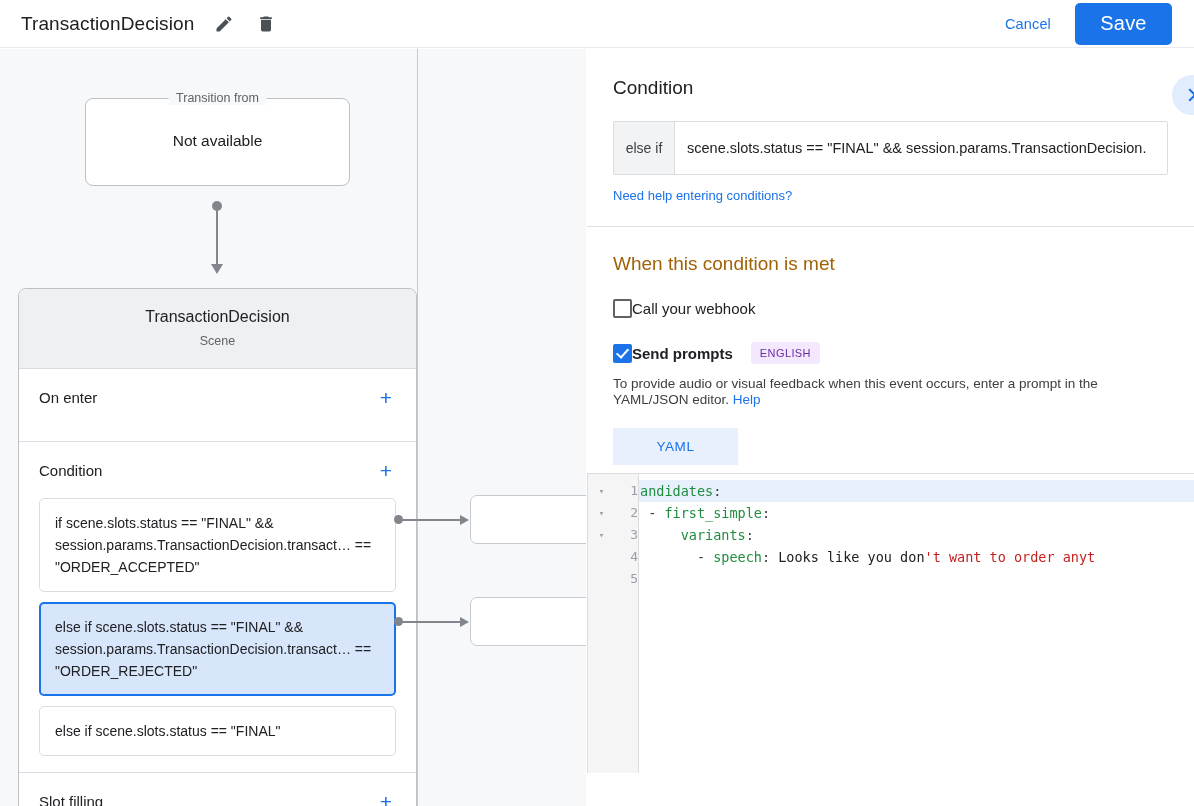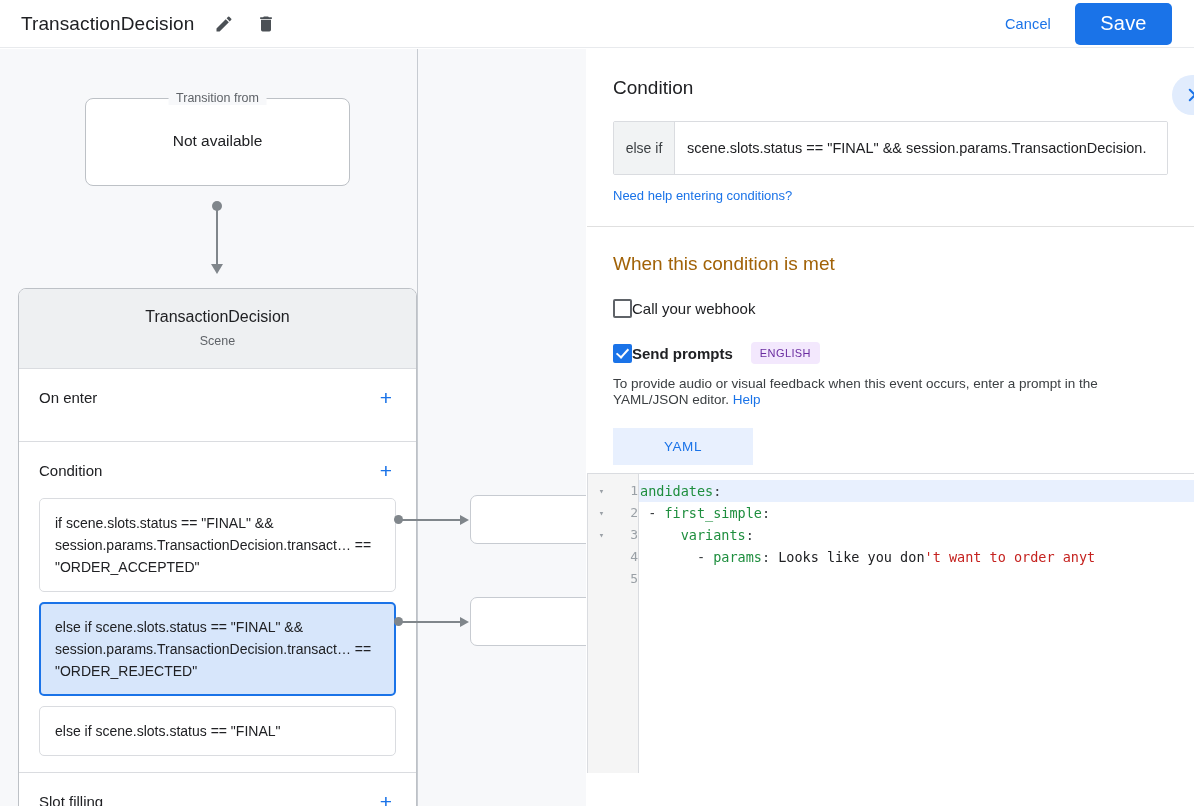--- a/index.html
+++ b/index.html
@@ -298,21 +298,21 @@
     width: 560px;
   }
   #prompt-help-link { color: #1a73e8; text-decoration: none; cursor: pointer; }
 
   
   #editor-tabs { display: flex; margin-top: 20px; }
   .editor-tab {
     font-size: 13.5px;
     letter-spacing: .6px;
     padding: 11px 4px;
-    width: 140px;
+    width: 125px;
     text-align: center;
     cursor: pointer;
     color: #5f6368;
   }
   .editor-tab.active { background: #e8f0fe; color: #1a73e8; }
 
   
   #code-editor {
     position: relative;
     margin-top: 8px;
@@ -503,17 +503,17 @@
         <div class="lnum">1</div>
         <div class="lnum">2</div>
         <div class="lnum">3</div>
         <div class="lnum">4</div>
         <div class="lnum">5</div>
       </div>
     <div id="code-area">
         <div class="code-line active"><span class="tok-key">andidates</span><span class="tok-punct">:</span></div>
         <div class="code-line"><span class="tok-punct"> - </span><span class="tok-key">first_simple</span><span class="tok-punct">:</span></div>
         <div class="code-line"><span class="tok-plain">     </span><span class="tok-key">variants</span><span class="tok-punct">:</span></div>
-        <div class="code-line"><span class="tok-punct">       - </span><span class="tok-key">params</span><span class="tok-punct">:</span><span class="tok-plain"> Looks like you don</span><span class="tok-str">'t want to order anyt</span></div>
+        <div class="code-line"><span class="tok-punct">       - </span><span class="tok-key">speech</span><span class="tok-punct">:</span><span class="tok-plain"> Looks like you don</span><span class="tok-str">'t want to order anyt</span></div>
         <div class="code-line">&nbsp;</div>
       </div>
   </div>
 </div>
 
 </body></html>

